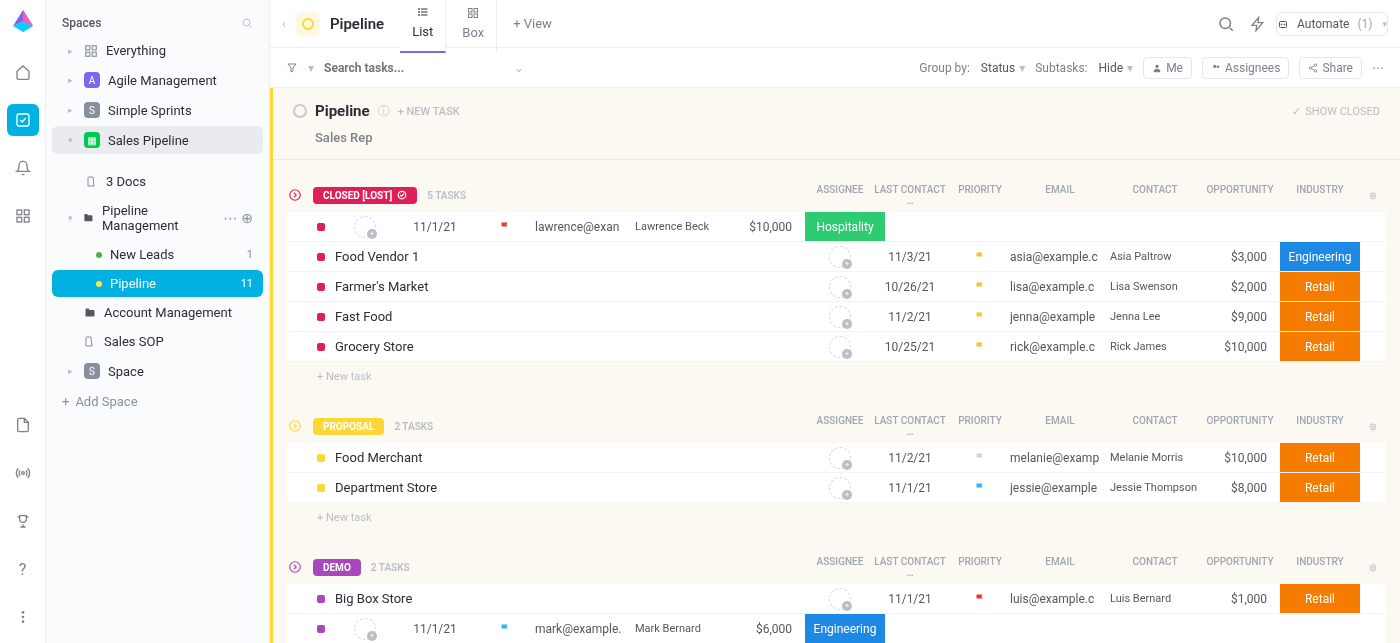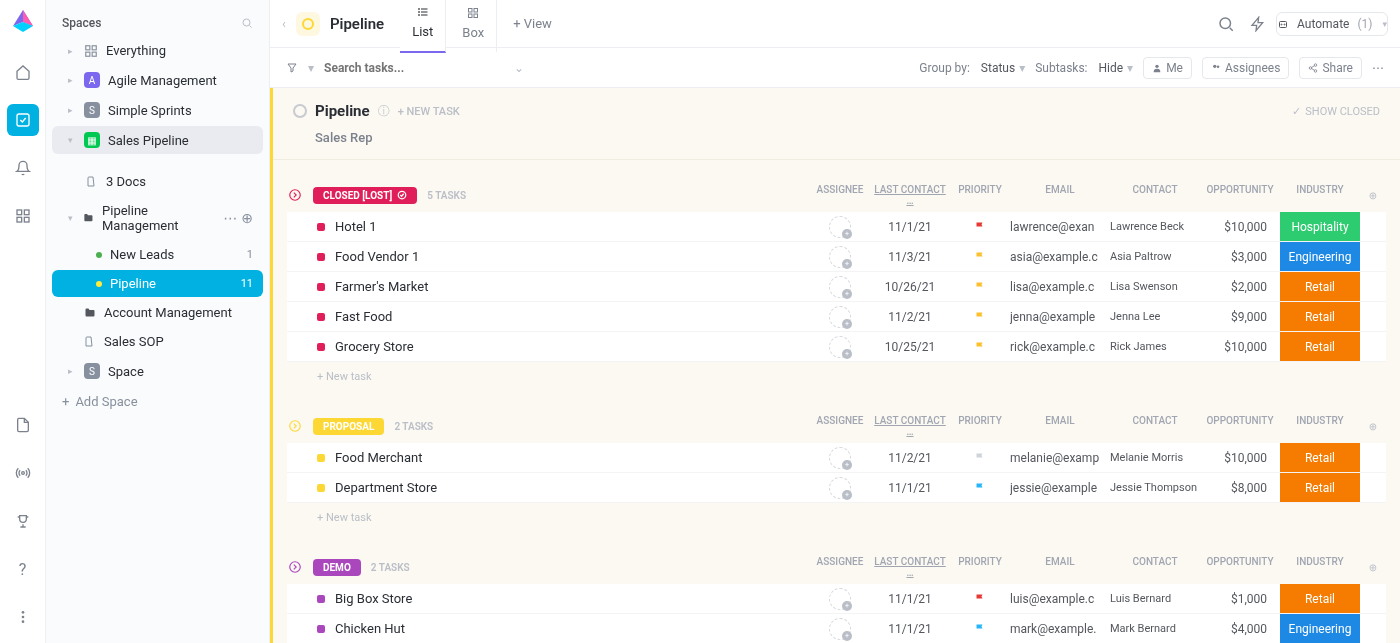--- a/index.html
+++ b/index.html
@@ -61,21 +61,21 @@
 
 .group { margin: 18px 14px 0 14px; }
 .group-head { display:flex; align-items:center; gap:10px; padding:6px 0;}
 .group-head .collapse { width:16px; height:16px; color:#b9bec7; cursor:pointer; display:flex; align-items:center; justify-content:center;}
 .group-head .status-pill { padding:3px 10px; border-radius:4px; font-size:10px; font-weight:700; color:#fff; display:flex; align-items:center; gap:5px;}
 .group-head .task-count { color:#b9bec7; font-size:10px; font-weight:600;}
 .group-head .cols { margin-left:auto; display:flex; gap:0; color:#a0a6b1; font-size:10px; font-weight:500;}
 .group-head .col { text-align:center;}
 .group-head .add-col { width:26px; display:flex; align-items:center; justify-content:center; color:#b9bec7; cursor:pointer;}
 .col.assignee{width:60px;}
-.col.lastcontact{width:80px;text-decoration:underline;}
+.col.lastcontact{width:80px;}
 .col.priority{width:60px;}
 .col.email{width:100px; overflow:hidden; text-overflow:ellipsis; white-space:nowrap;}
 .col.contact{width:90px;}
 .col.opp{width:80px;}
 .col.industry{width:80px;}
 
 .task-row { display:flex; align-items:center; background:#fff; border-bottom:1px solid #f4f4f6; height:30px; padding-left:30px;}
 .task-row .status-sq { width:8px; height:8px; border-radius:2px; margin-right:10px; flex-shrink:0;}
 .task-row .task-name { flex:1; font-size:13px; color:#2a2e34;}
 .task-row .cell { display:flex; align-items:center; justify-content:center; font-size:12px; color:#54575d;}
@@ -375,21 +375,20 @@
         <div class="col priority">PRIORITY</div>
         <div class="col email">EMAIL</div>
         <div class="col contact">CONTACT</div>
         <div class="col opp">OPPORTUNITY</div>
         <div class="col industry">INDUSTRY</div>
         <div class="add-col">⊕</div>
       </div>
     </div>
           <div class="task-row">
       <span class="status-sq" style="background:#e01e5a"></span>
-      <span class="task-name">Hotel 1</span>
       <div class="cell assignee">
               <div class="avatar-empty"></div>
             </div>
       <div class="cell lastcontact">11/1/21</div>
       <div class="cell priority">
               <svg class="flag red" viewBox="0 0 24 24" fill="currentColor">
                 <path d="M5 3v18M5 3h12l-2 4 2 4H5"></path>
               </svg>
             </div>
       <div class="cell email">lawrence@exan</div>
@@ -565,32 +564,31 @@
               </svg>
             </div>
       <div class="cell email">luis@example.c</div>
       <div class="cell contact">Luis Bernard</div>
       <div class="cell opp">$1,000</div>
       <div class="cell industry" style="background:#f57c00">Retail</div>
       <div class="cell pad-end"></div>
           </div>
           <div class="task-row">
       <span class="status-sq" style="background:#ab47bc"></span>
-      <span class="task-name">Chicken Hut</span>
       <div class="cell assignee">
               <div class="avatar-empty"></div>
             </div>
       <div class="cell lastcontact">11/1/21</div>
       <div class="cell priority">
               <svg class="flag blue" viewBox="0 0 24 24" fill="currentColor">
                 <path d="M5 3v18M5 3h12l-2 4 2 4H5"></path>
               </svg>
             </div>
       <div class="cell email">mark@example.</div>
       <div class="cell contact">Mark Bernard</div>
-      <div class="cell opp">$4,000</div>
+      <div class="cell opp">$6,000</div>
       <div class="cell industry" style="background:#1e88e5">Engineering</div>
       <div class="cell pad-end"></div>
           </div>
         </div>
       </div>
   </div>
 </div>
 
 </body></html>

